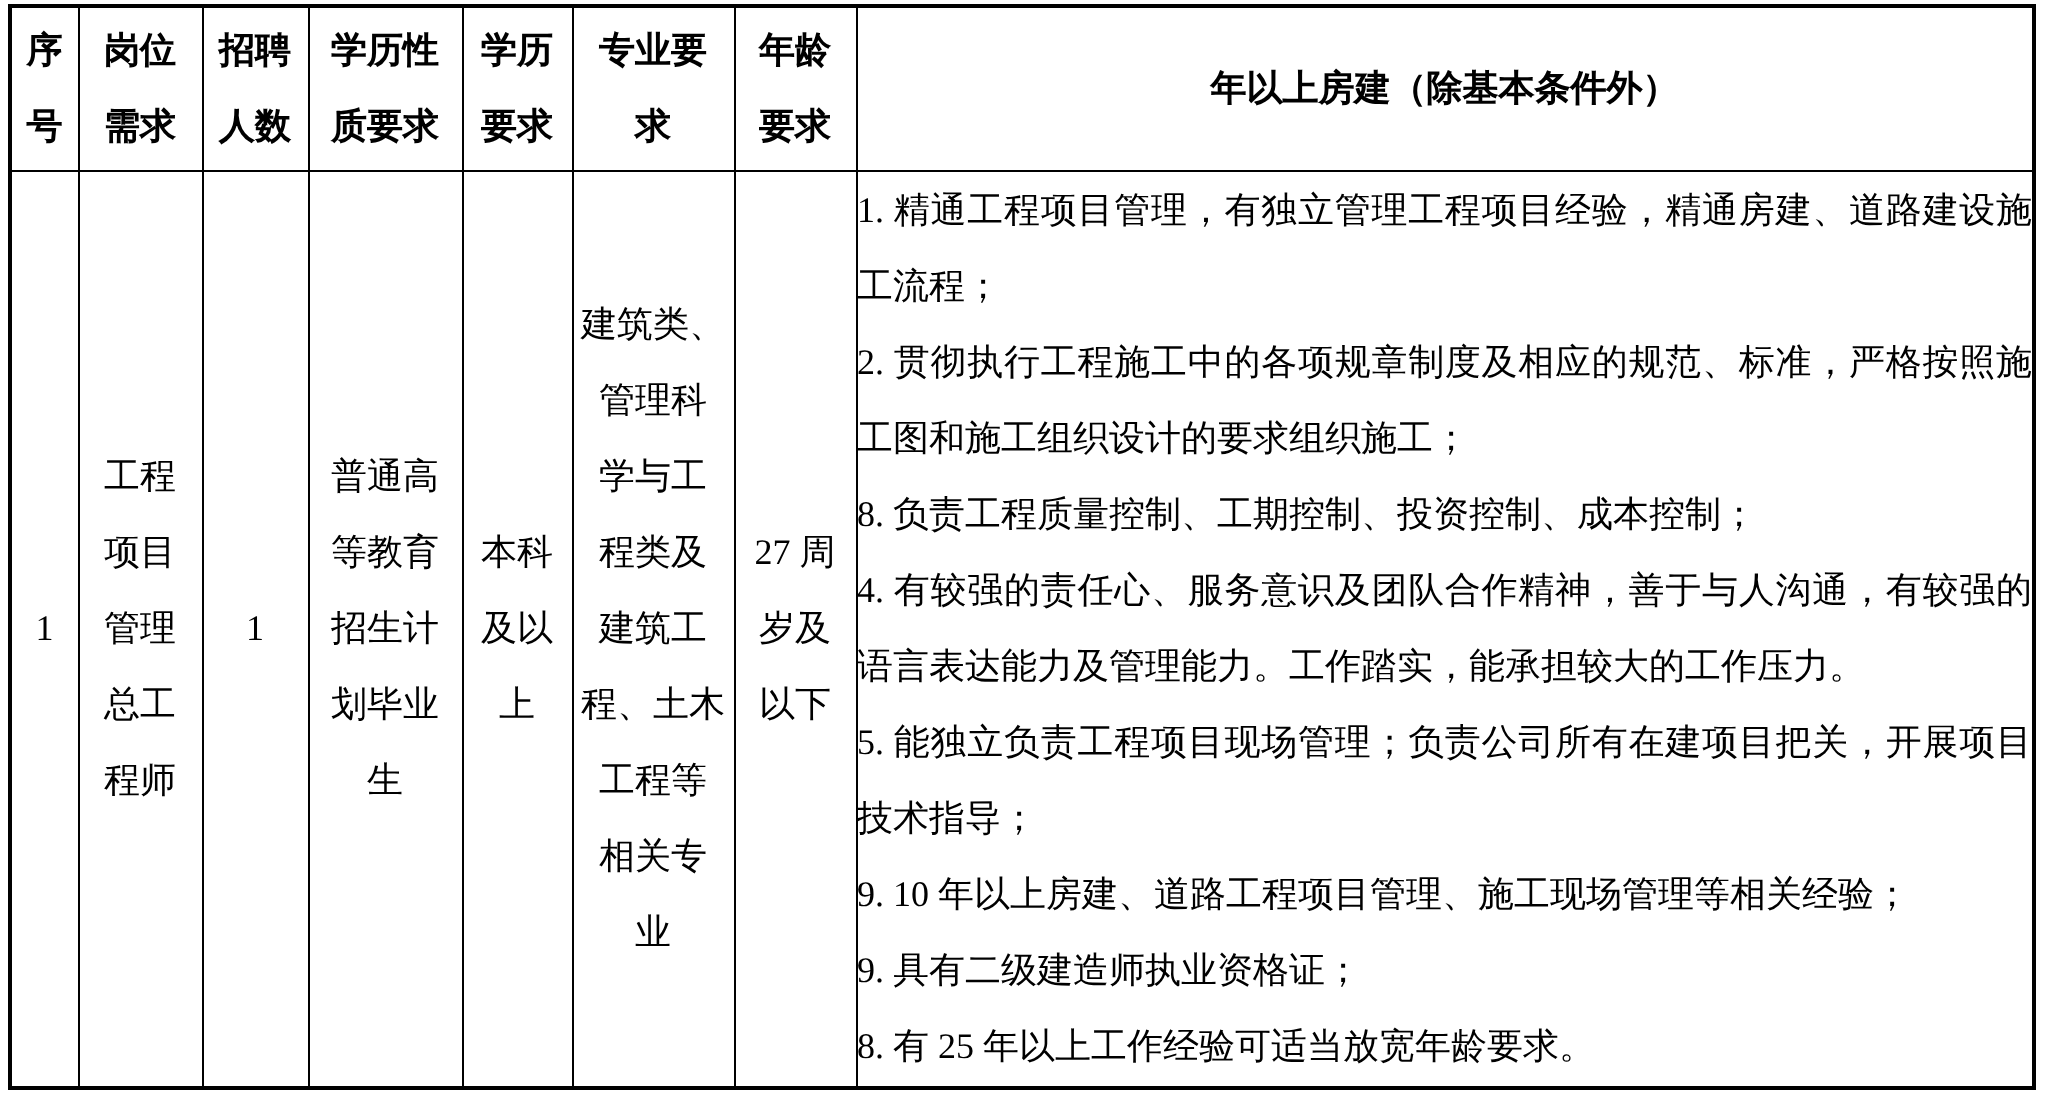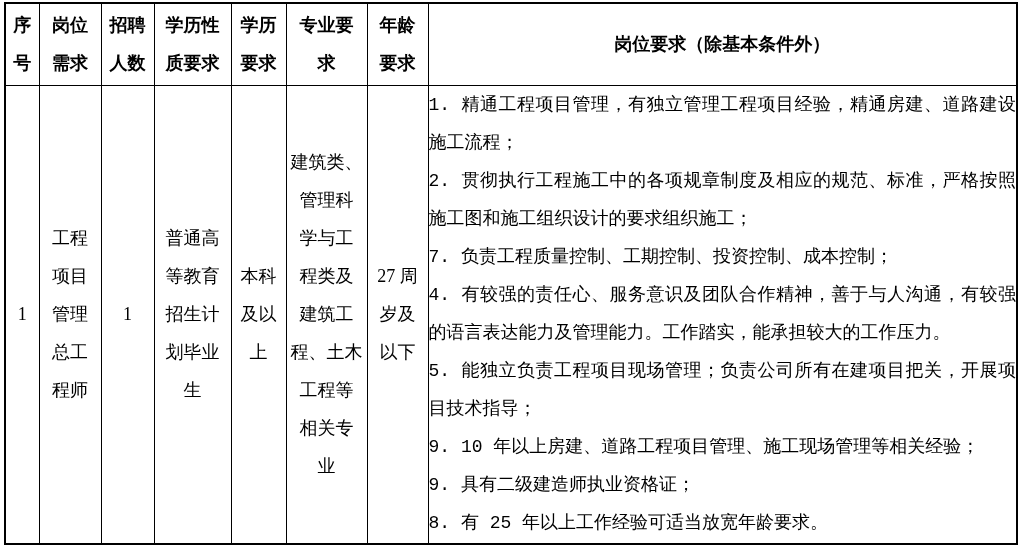--- a/index.html
+++ b/index.html
@@ -50,21 +50,20 @@
     font-size: 18px;
     line-height: 38px;
     text-align: center;
     vertical-align: middle;
     white-space: pre-line;
     margin-top: 35px;
   }
   td.req {
     vertical-align: middle;
     padding: 0 26px 0 8px;
-    font-family: Liberation Mono, monospace;
   }
   td.req p {
     margin: 0;
     font-size: 18px;
     line-height: 38px;
     text-align: justify;
     word-break: normal;
   }
 </style>
 </head>
@@ -91,21 +90,21 @@
         <th>招聘
 人数</th>
         <th>学历性
 质要求</th>
         <th>学历
 要求</th>
         <th>专业要
 求</th>
         <th>年龄
 要求</th>
-        <th>岗位要求（除基本条件外）</th>
+        <th>年以上房建（除基本条件外）</th>
       </tr>
     </thead>
     <tbody>
       <tr>
         <td class="c">1</td>
         <td class="c">工程
 项目
 管理
 总工
 程师</td>
@@ -126,21 +125,21 @@
 程、土木
 工程等
 相关专
 业</td>
         <td class="c">27 周
 岁及
 以下</td>
         <td class="req">
           <p>1. 精通工程项目管理，有独立管理工程项目经验，精通房建、道路建设施工流程；</p>
           <p>2. 贯彻执行工程施工中的各项规章制度及相应的规范、标准，严格按照施工图和施工组织设计的要求组织施工；</p>
-          <p>7. 负责工程质量控制、工期控制、投资控制、成本控制；</p>
+          <p>8. 负责工程质量控制、工期控制、投资控制、成本控制；</p>
           <p>4. 有较强的责任心、服务意识及团队合作精神，善于与人沟通，有较强的语言表达能力及管理能力。工作踏实，能承担较大的工作压力。</p>
           <p>5. 能独立负责工程项目现场管理；负责公司所有在建项目把关，开展项目技术指导；</p>
           <p>9. 10 年以上房建、道路工程项目管理、施工现场管理等相关经验；</p>
           <p>9. 具有二级建造师执业资格证；</p>
           <p>8. 有 25 年以上工作经验可适当放宽年龄要求。</p>
         </td>
       </tr>
     </tbody>
   </table>
 </div>

